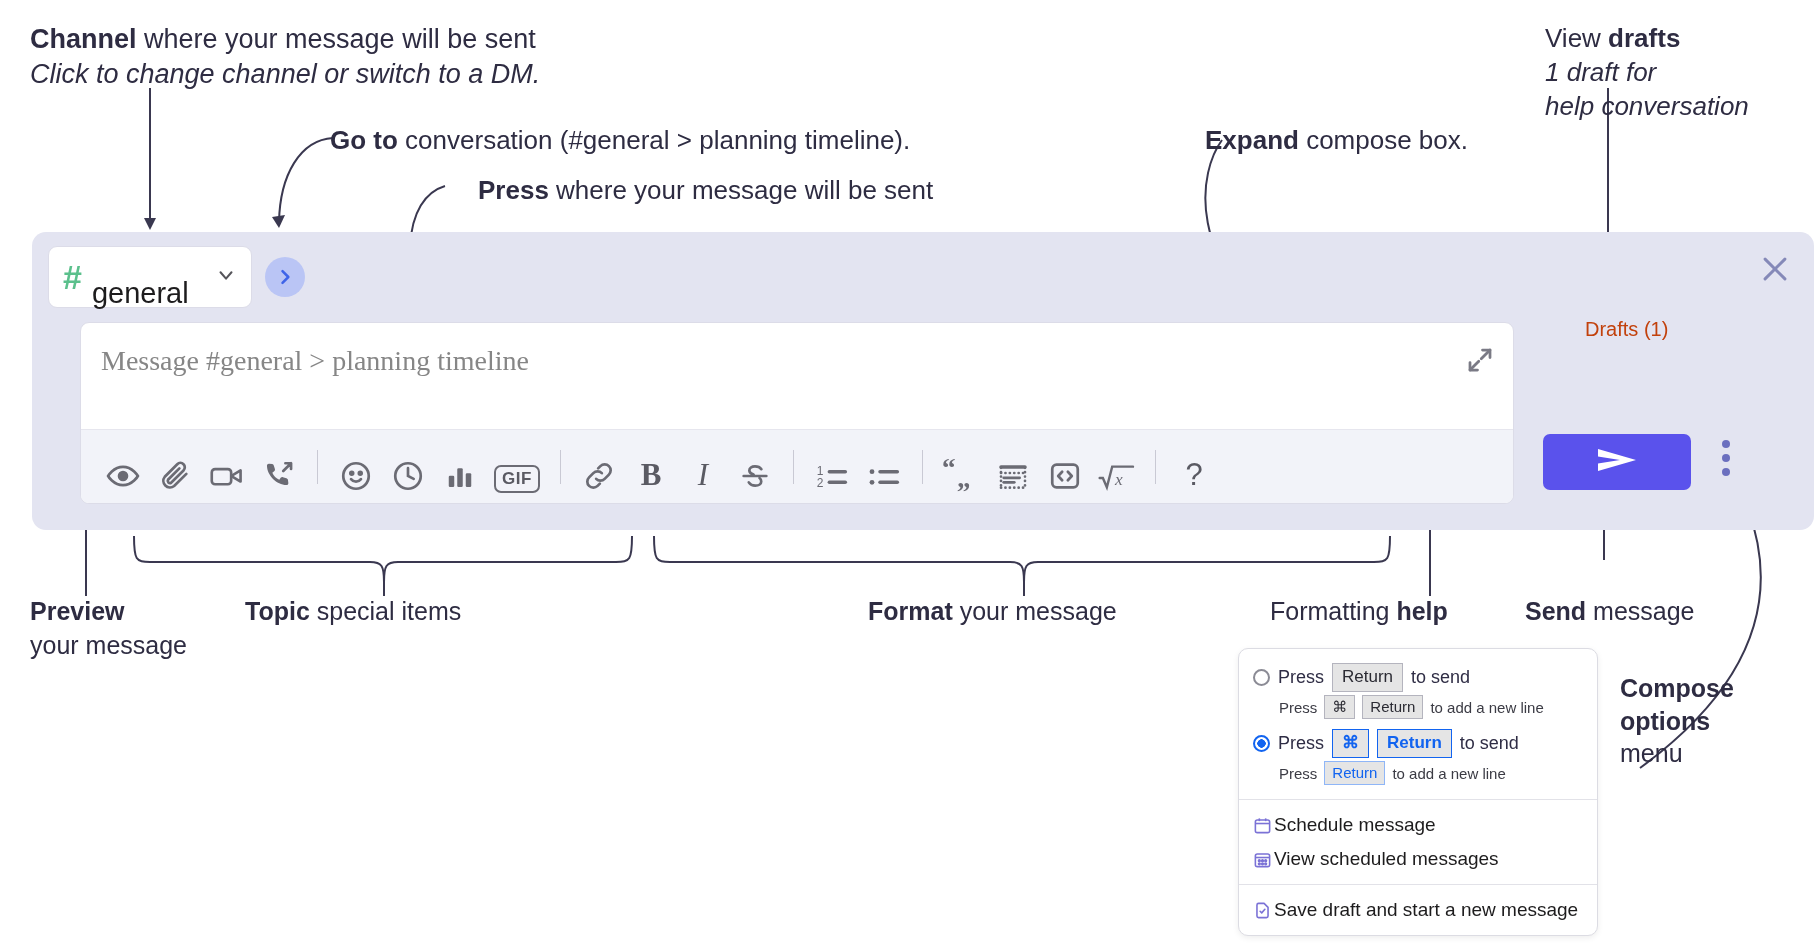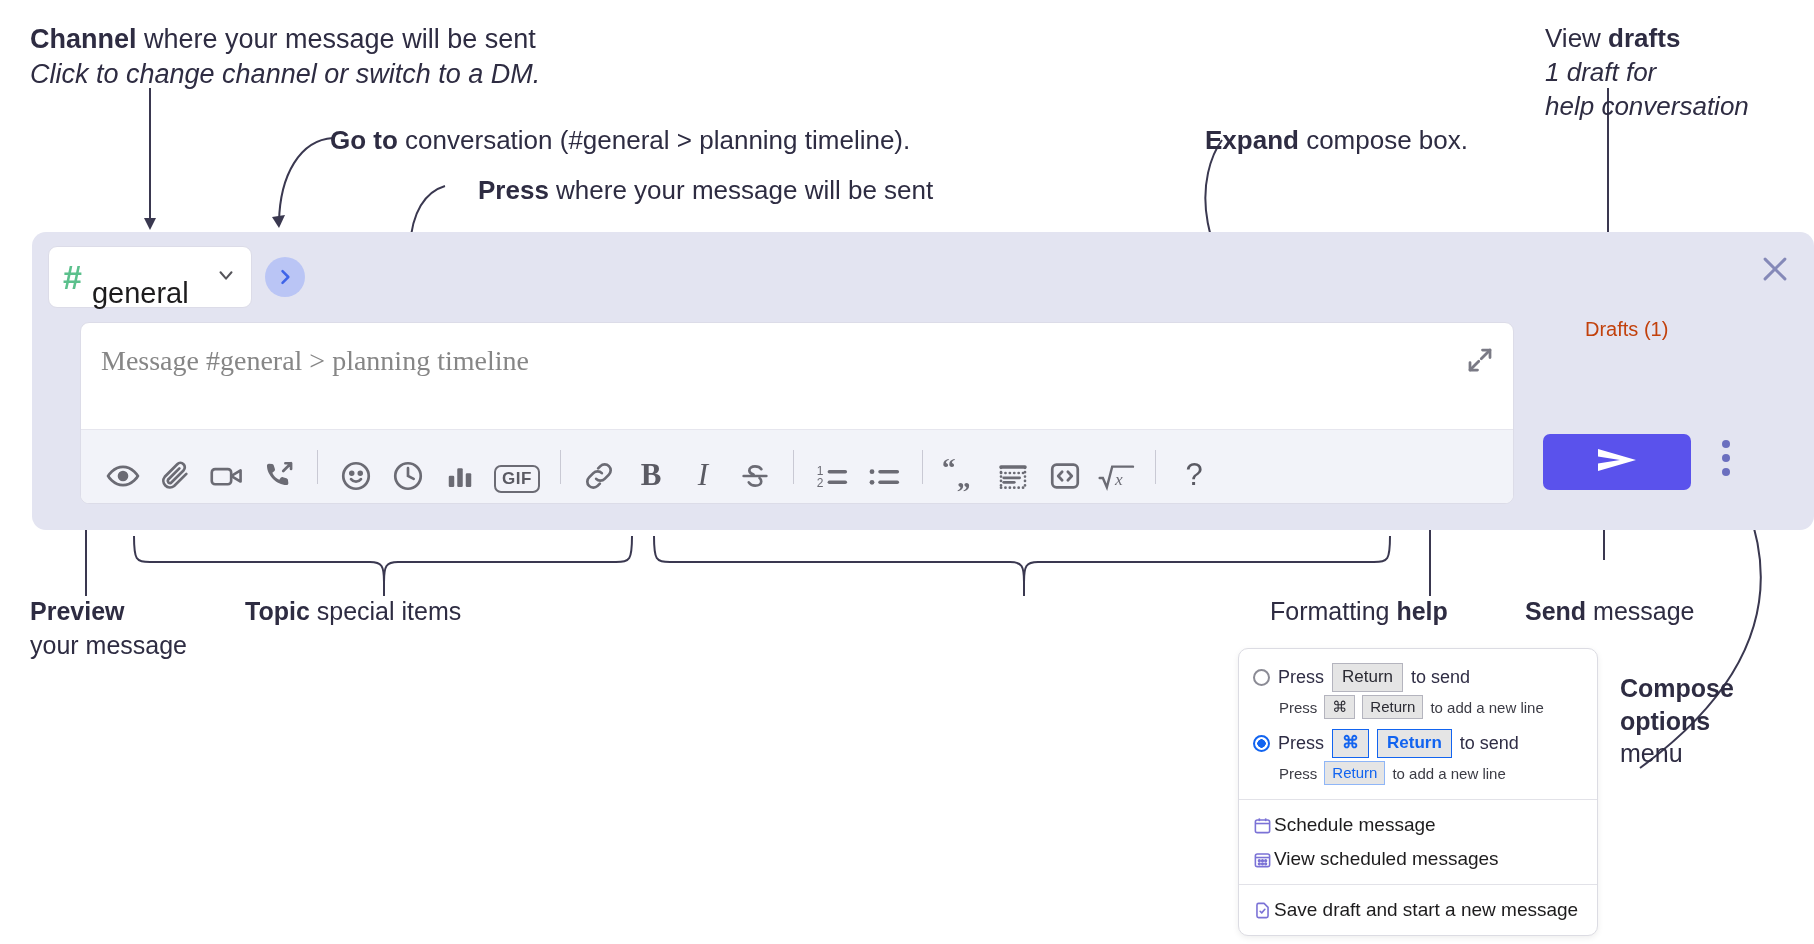--- a/index.html
+++ b/index.html
@@ -352,20 +352,23 @@
       <i></i>
   </div>
 
   <div class="anno a-prev">
     <div><b>Preview</b></div>
     <div>your message</div>
   </div>
   <div class="anno a-ins">
     <b>Topic</b><span> special items</span>
   </div>
+  <div class="anno a-fmt">
+    <b>Format</b><span> your message</span>
+  </div>
   <div class="anno a-help">
     <span>Formatting </span><b>help</b>
   </div>
   <div class="anno a-send">
     <b>Send</b><span> message</span>
   </div>
   <div class="anno a-compose">
     <div><b>Compose</b></div>
     <div><b>options</b></div>
     <div>menu</div>

